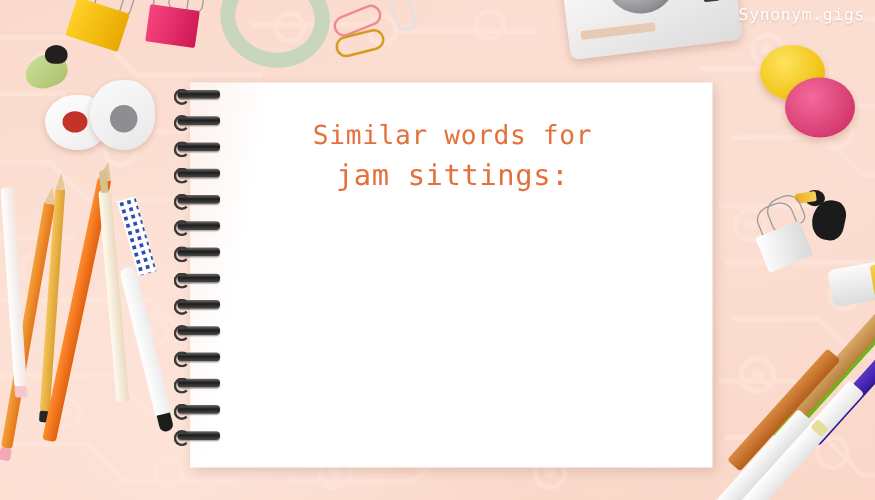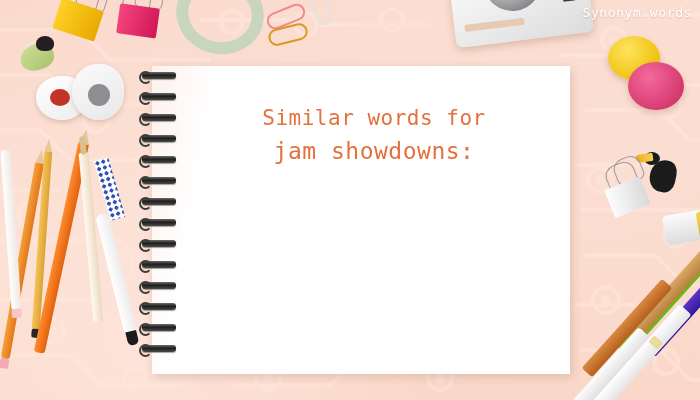--- a/index.html
+++ b/index.html
@@ -72,29 +72,29 @@
     width: 9px;
     height: 9px;
     border: 2px solid #3a3a3a;
     border-right-color: transparent;
     border-radius: 50%;
   }
 
   
   .content {
     position: absolute;
-    left: 178px;
+    left: 166px;
     top: 66px;
     width: 392px;
     height: 308px;
     display: flex;
     flex-direction: column;
     align-items: center;
     justify-content: flex-start;
-    padding-top: 40px;
+    padding-top: 30px;
     box-sizing: border-box;
   }
   .title-1 {
     font-size: 21px;
     letter-spacing: .5px;
     color: #e4703c;
     white-space: nowrap;
   }
   .title-2 {
     font-size: 23px;
@@ -316,18 +316,18 @@
     <div class="ring" style="top:174px;"></div>
     <div class="ring" style="top:195px;"></div>
     <div class="ring" style="top:216px;"></div>
     <div class="ring" style="top:237px;"></div>
     <div class="ring" style="top:258px;"></div>
     <div class="ring" style="top:279px;"></div>
   </div>
 
   <div class="content">
     <div class="title-1">Similar words for</div>
-    <div class="title-2">jam showdowns:</div>
-  </div>
-
-  <div class="watermark">Synonym.words</div>
+    <div class="title-2">jam sittings:</div>
+  </div>
+
+  <div class="watermark">Synonym.gigs</div>
 
 </div>
 
 </body></html>

